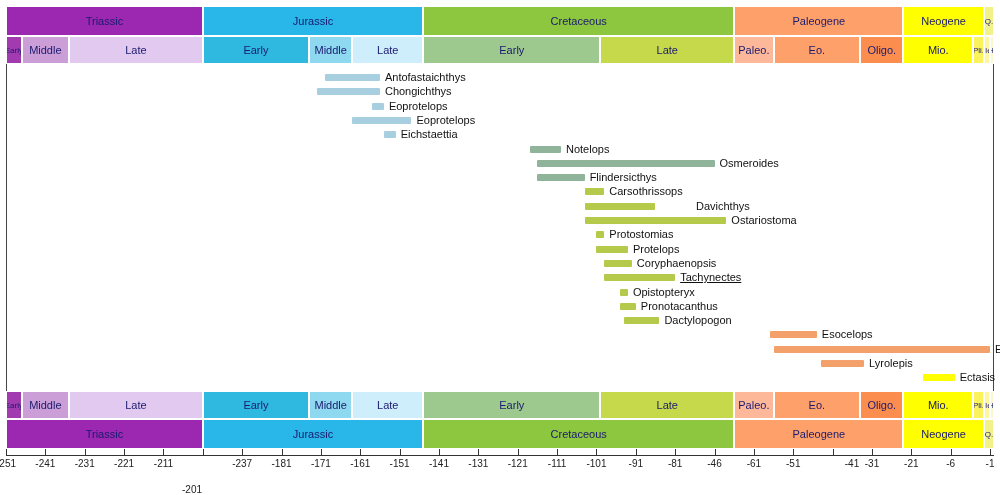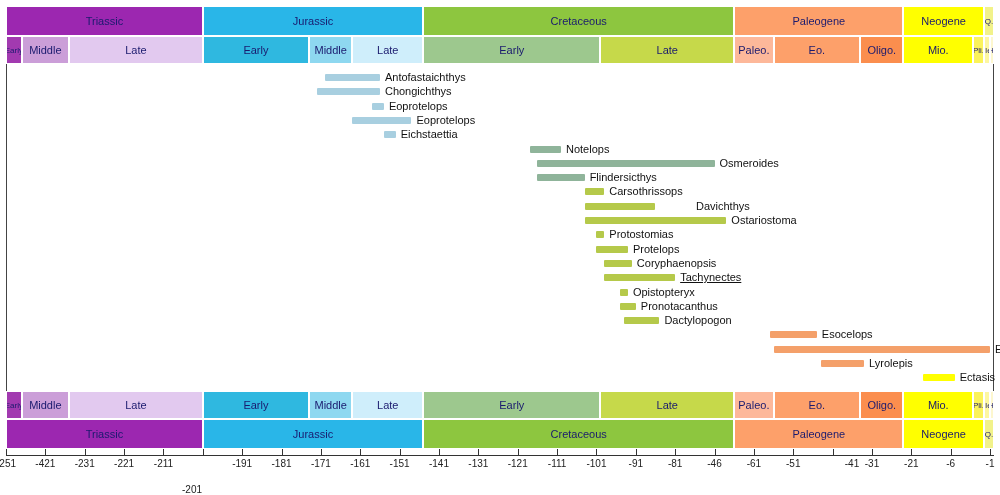--- a/index.html
+++ b/index.html
@@ -201,31 +201,31 @@
       </div>
       <div class="band small" style="left: 983.766px; top: 0px; width: 10.2343px; height: 30px; background: rgb(242, 242, 138);">
         <span style="font-size: 8px;">Q.</span>
       </div>
     </div>
   <div id="axis" style="position: absolute; left: 0px; top: 449px; width: 1000px; height: 46px;">
       <div class="axisline" style="left: 6px; top: 6px; width: 988px; height: 1px;"></div>
       <div class="tick" style="left: 6px; top: 0px; height: 7px;"></div>
       <div class="ticklabel" style="left: 6px; top: 9px;">-251</div>
       <div class="tick" style="left: 45.3625px; top: 0px; height: 7px;"></div>
-      <div class="ticklabel" style="left: 45.3625px; top: 9px;">-421</div>
+      <div class="ticklabel" style="left: 45.3625px; top: 9px;">-241</div>
       <div class="tick" style="left: 84.7251px; top: 0px; height: 7px;"></div>
       <div class="ticklabel" style="left: 84.7251px; top: 9px;">-231</div>
       <div class="tick" style="left: 124.088px; top: 0px; height: 7px;"></div>
       <div class="ticklabel" style="left: 124.088px; top: 9px;">-221</div>
       <div class="tick" style="left: 163.45px; top: 0px; height: 7px;"></div>
       <div class="ticklabel" style="left: 163.45px; top: 9px;">-211</div>
       <div class="tick" style="left: 202.813px; top: 0px; height: 7px;"></div>
       <div class="ticklabel" style="left: 192px; top: 9px; margin-top: 26px;">-201</div>
       <div class="tick" style="left: 242.175px; top: 0px; height: 7px;"></div>
-      <div class="ticklabel" style="left: 242.175px; top: 9px;">-191</div>
+      <div class="ticklabel" style="left: 242.175px; top: 9px;">-237</div>
       <div class="tick" style="left: 281.538px; top: 0px; height: 7px;"></div>
       <div class="ticklabel" style="left: 281.538px; top: 9px;">-181</div>
       <div class="tick" style="left: 320.9px; top: 0px; height: 7px;"></div>
       <div class="ticklabel" style="left: 320.9px; top: 9px;">-171</div>
       <div class="tick" style="left: 360.263px; top: 0px; height: 7px;"></div>
       <div class="ticklabel" style="left: 360.263px; top: 9px;">-161</div>
       <div class="tick" style="left: 399.625px; top: 0px; height: 7px;"></div>
       <div class="ticklabel" style="left: 399.625px; top: 9px;">-151</div>
       <div class="tick" style="left: 438.988px; top: 0px; height: 7px;"></div>
       <div class="ticklabel" style="left: 438.988px; top: 9px;">-141</div>

